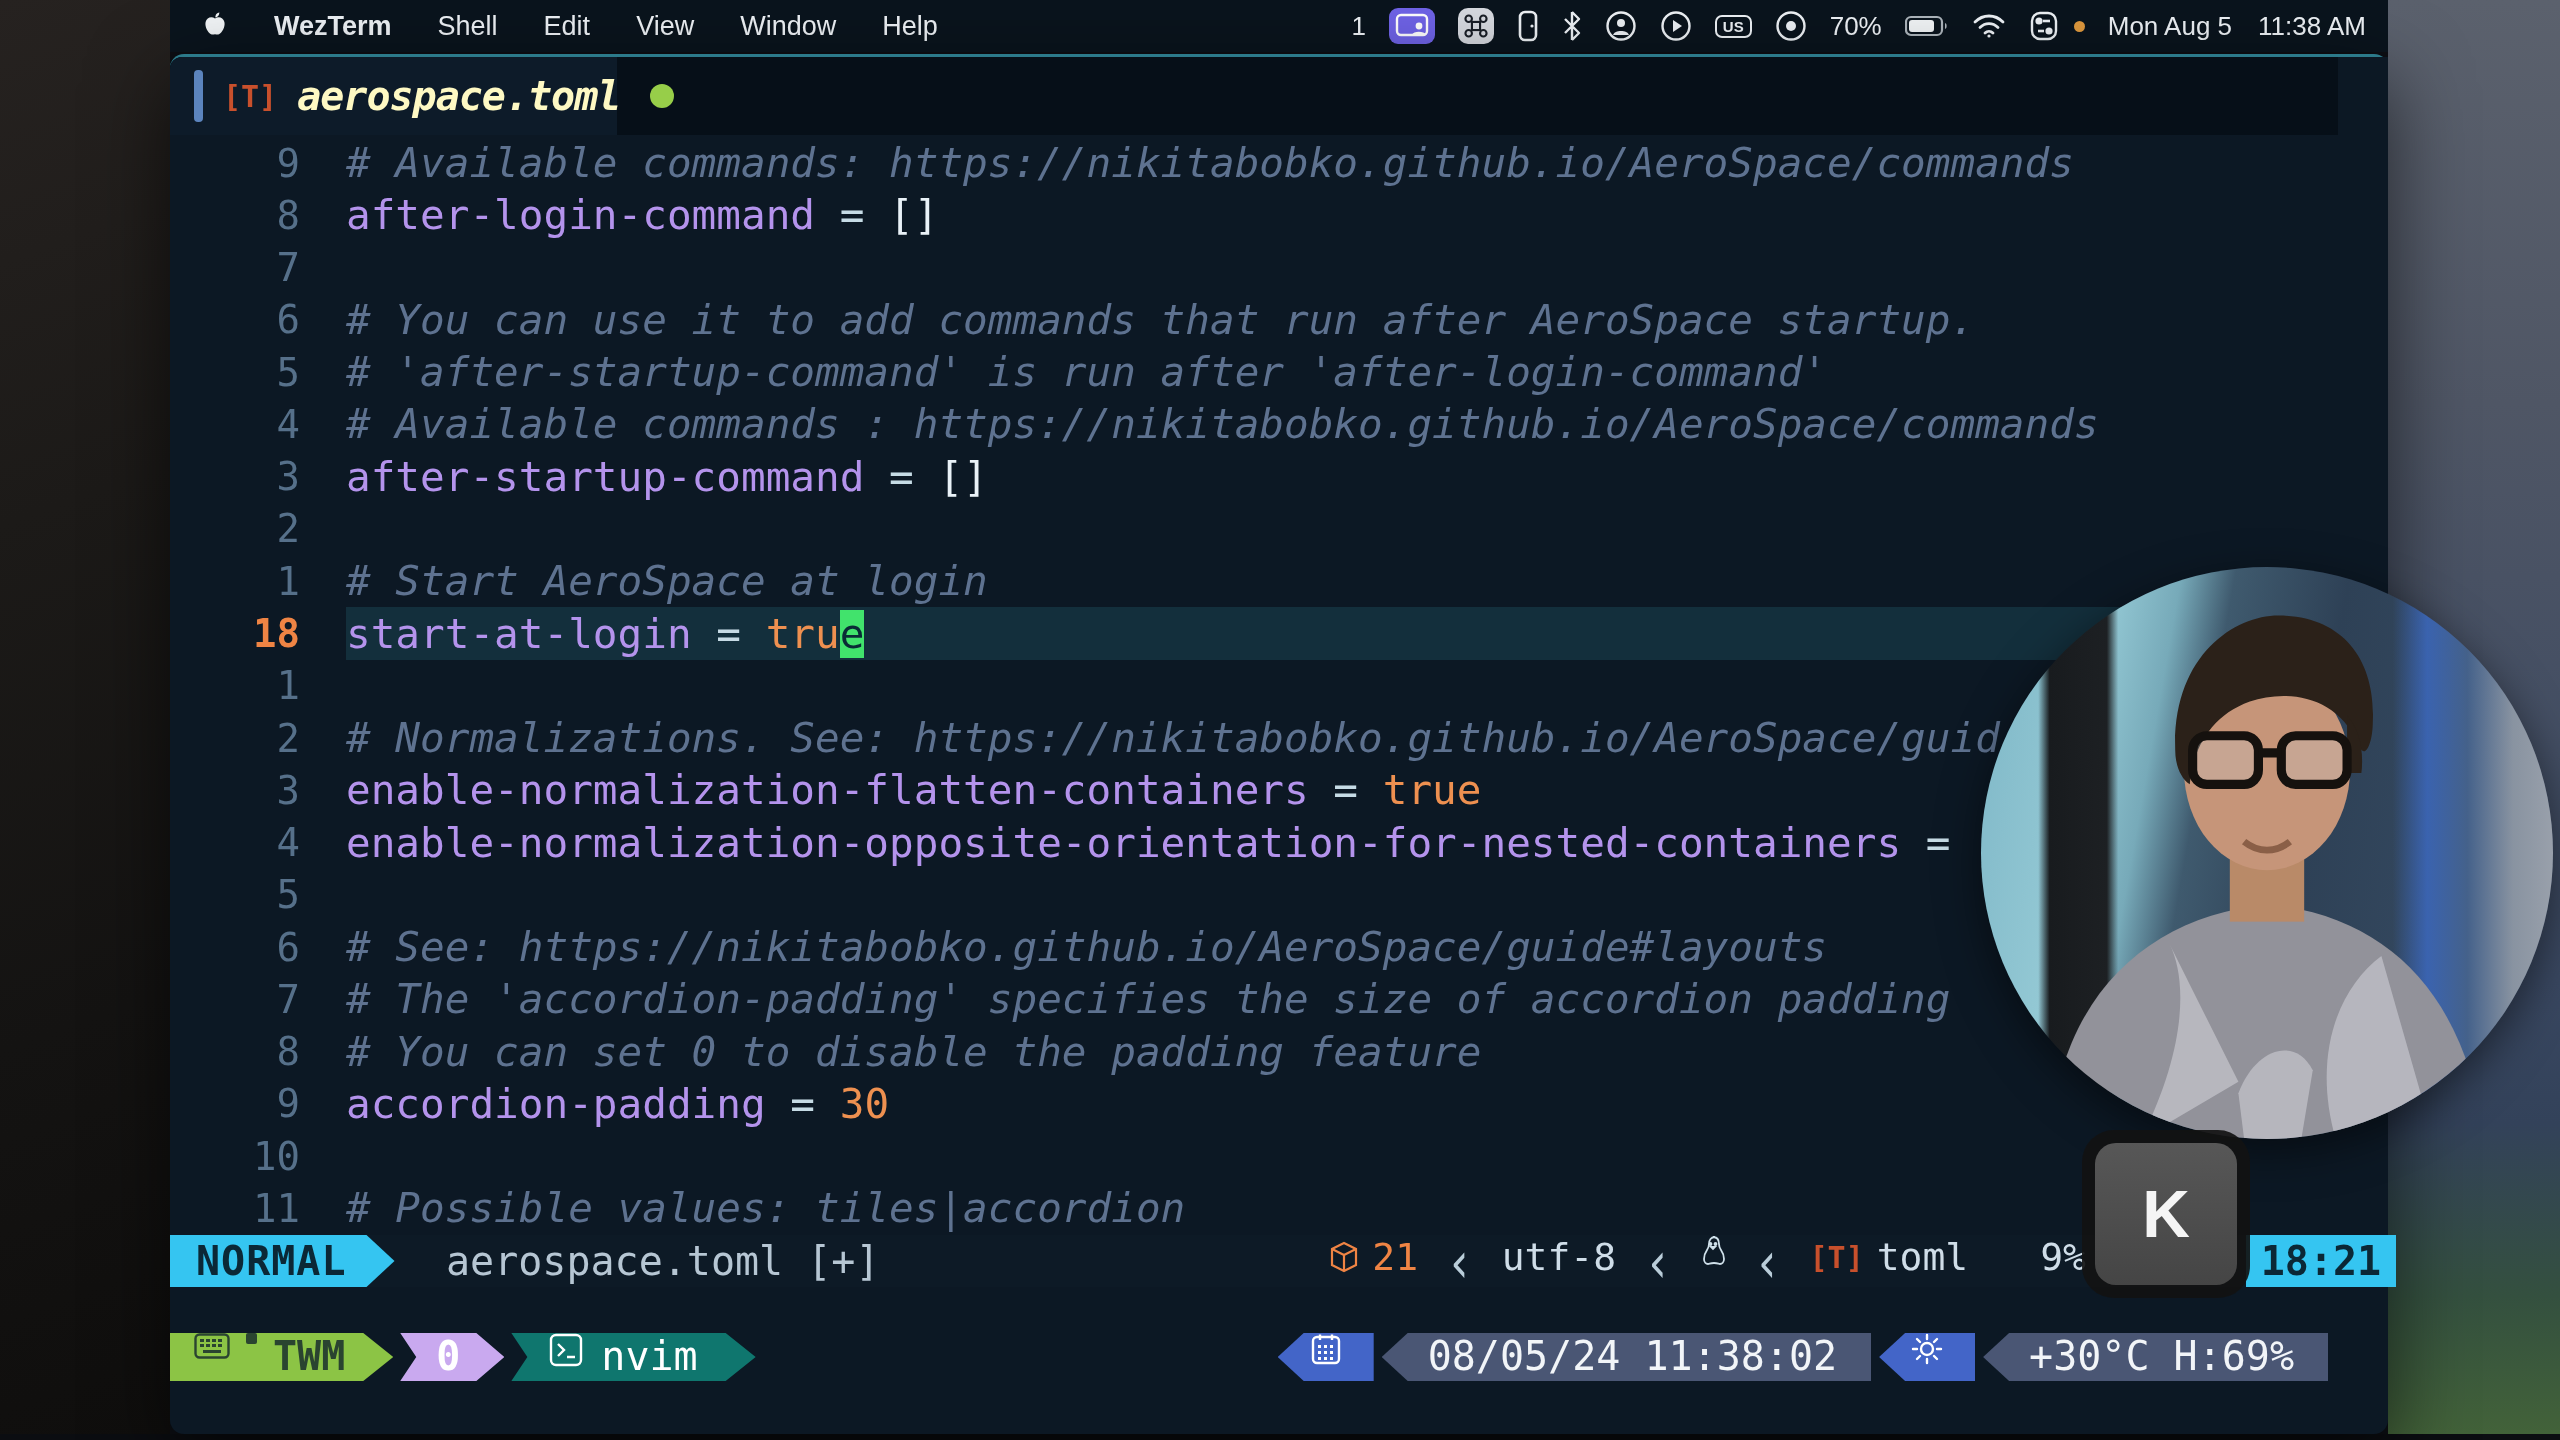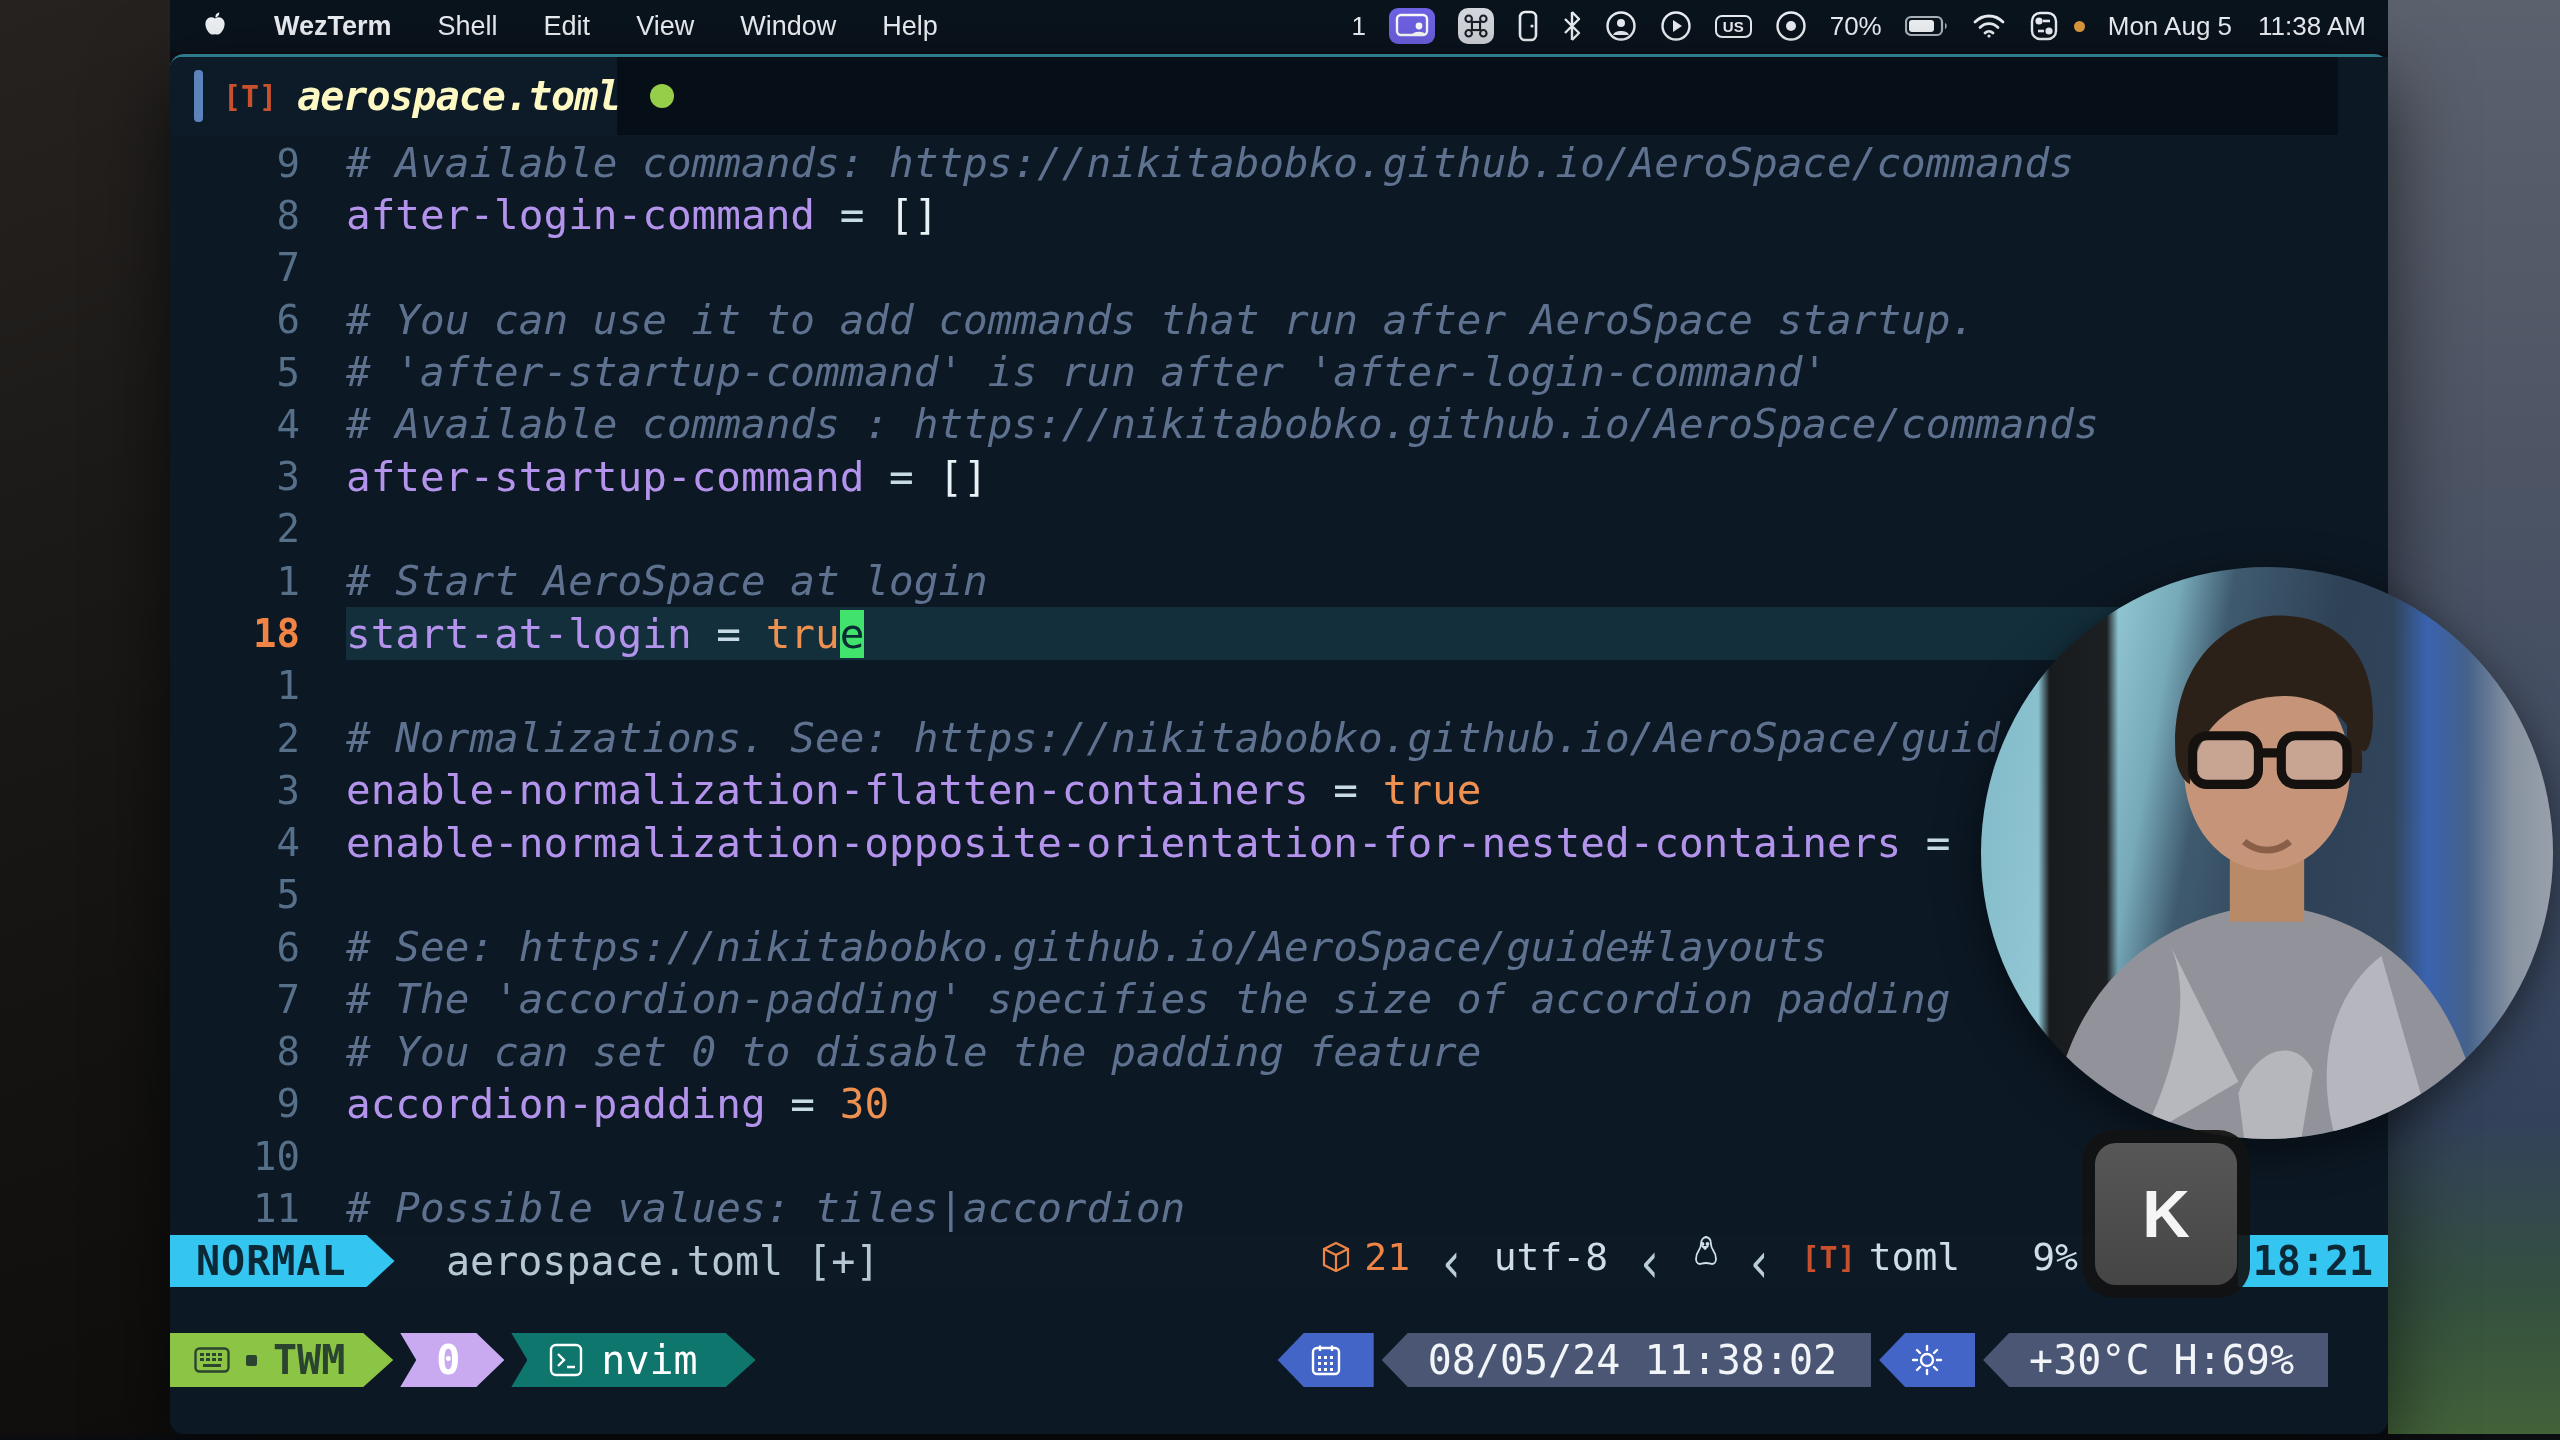--- a/index.html
+++ b/index.html
@@ -47,38 +47,38 @@
   .code{position:relative;margin-left:46px;display:inline;}
   .tok-comment{color:#5e7290;font-style:italic;}
   .tok-key{color:#b493ec;}
   .tok-op{color:#c6dbe5;}
   .tok-punct{color:#e9f1f7;}
   .tok-bool,.tok-num{color:#ee9050;}
   .tok-cursor{background:#41e36c;color:#0a2b36;}
 
   
   .statusline{position:absolute;left:0;top:1178px;width:100%;height:52px;background:#0d1a26;
-    font:40px "DejaVu Sans Mono",monospace;color:#cfdde8;}
+    font:40px "DejaVu Sans Mono",monospace;color:#cfdde8;padding-left:8px;}
   .sl-mode{position:absolute;left:0;top:0;height:52px;display:flex;align-items:center;background:#35c5f1;
     color:#0b2836;font-weight:700;padding:0 48px 0 26px;letter-spacing:1px;
     clip-path:polygon(0 0,calc(100% - 28px) 0,100% 50%,calc(100% - 28px) 100%,0 100%);}
   .sl-file{position:absolute;left:276px;top:0;height:52px;display:flex;align-items:center;color:#b6c6d3;}
   .sl-right{position:absolute;right:310px;top:0;height:52px;display:flex;align-items:flex-start;gap:28px;font-size:38px;}
   .sl-chunk{display:flex;align-items:center;gap:13px;}
   .sl-col{color:#ef8444;}
   .sl-sep{color:#b9cdd9;font-size:46px;transform:scaleY(1.25);}
   .sl-ft-icon{color:#c8502c;font-weight:700;font-size:30px;}
   .sl-progress{margin-left:44px;}
   .sl-loc{position:absolute;right:0;top:0;height:52px;width:150px;background:#35c5f1;color:#0b2836;
     font-weight:700;display:flex;align-items:center;justify-content:center;}
 
   
   .tmuxbar{position:absolute;left:0;top:1276px;width:100%;height:54px;font:40px "DejaVu Sans Mono",monospace;}
   .tm-left{position:absolute;left:0;top:0;height:54px;display:flex;gap:7px;}
-  .tm-seg{display:flex;align-items:center;height:54px;box-sizing:border-box;}
+  .tm-seg{display:flex;align-items:flex-start;height:48px;box-sizing:border-box;}
   .tm-session{background:#8cc445;color:#2a4430;font-weight:700;gap:16px;padding:0 48px 0 24px;
     clip-path:polygon(0 0,calc(100% - 30px) 0,100% 50%,calc(100% - 30px) 100%,0 100%);}
   .tm-dotsq{width:11px;height:11px;background:#2a4430;border-radius:2px;}
   .tm-zero{background:#c9a9ef;color:#fff;font-weight:700;padding:0 44px 0 36px;
     clip-path:polygon(0 0,calc(100% - 28px) 0,100% 50%,calc(100% - 28px) 100%,0 100%,16px 50%);}
   .tm-window{background:#0f766e;color:#fff;gap:18px;padding:0 58px 0 38px;
     clip-path:polygon(0 0,calc(100% - 30px) 0,100% 50%,calc(100% - 30px) 100%,0 100%,16px 50%);}
   .tm-right{position:absolute;right:60px;top:0;height:54px;display:flex;gap:8px;color:#f2f5f8;}
   .tm-ico{background:#4365c8;width:96px;justify-content:center;
     clip-path:polygon(26px 0,100% 0,100% 100%,26px 100%,0 50%);}

